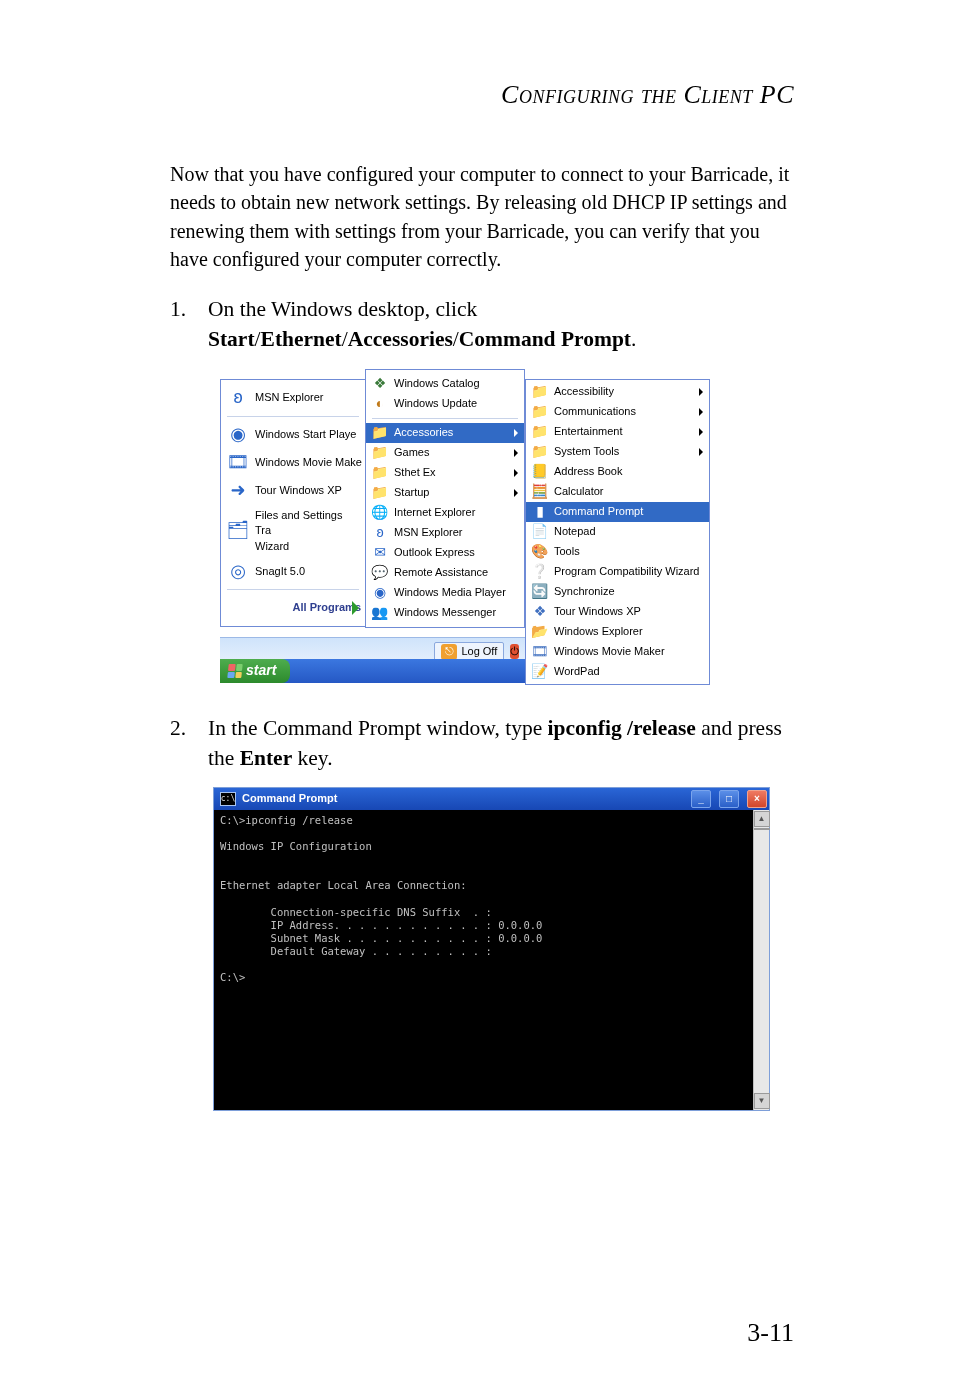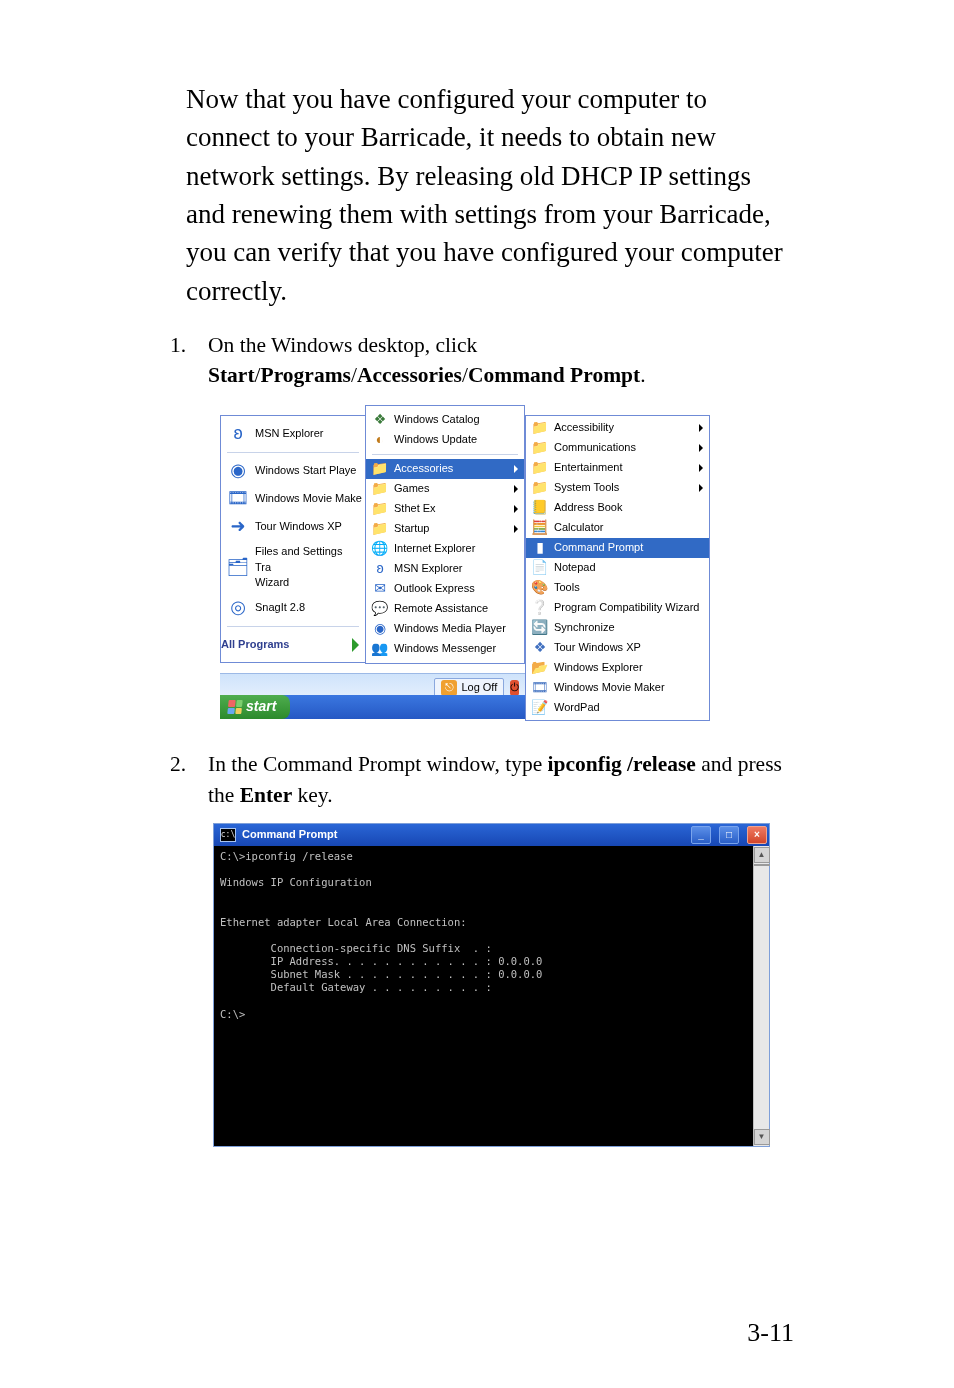--- a/index.html
+++ b/index.html
@@ -34,23 +34,23 @@
     margin-bottom: 50px;
   }
   .section-title {
     font-family: Georgia, serif;
     font-weight: bold;
     font-size: 23px;
     margin: 0 0 10px 0;
   }
   .body-text {
     font-family: Georgia, serif;
-    font-size: 27px;
+    font-size: 20px;
     line-height: 1.42;
-    margin: 0 0 20px 16px;
+    margin: 0 0 20px 0;
   }
   ol.steps {
     list-style: none;
     padding: 0;
     margin: 0;
     counter-reset: step;
   }
   ol.steps > li {
     position: relative;
     padding-left: 38px;
@@ -107,21 +107,21 @@
     justify-content: center;
     font-size: 18px;
     color: #2a66c8;
   }
   .sm-sep {
     height: 1px;
     background: #c8d3e9;
     margin: 4px 6px;
   }
   .sm-allprog {
-    text-align: left;
+    text-align: right;
     font-weight: bold;
     color: #2f3f8f;
     padding: 6px 4px 6px 0;
     position: relative;
   }
   .sm-allprog::after {
     content: "";
     position: absolute;
     right: 6px;
     top: 50%;
@@ -336,27 +336,28 @@
     bottom: 40px;
     font-family: Georgia, serif;
     font-size: 26px;
   }
 </style>
 </head>
 <body>
 
 <div class="page">
 
+  <div class="running-head">Configuring the Client PC</div>
 
 
   <p class="body-text">Now that you have configured your computer to connect to your Barricade, it needs to obtain new network settings. By releasing old DHCP IP settings and renewing them with settings from your Barricade, you can verify that you have configured your computer correctly.</p>
 
   <ol class="steps">
     <li>
-      <span>On the Windows desktop, click </span><span class="bold">Start</span><span>/</span><span class="bold">Programs</span><span>/</span><span class="bold">Accessories</span><span>/</span><span class="bold">Command Prompt</span><span>.</span>
+      <span>On the Windows desktop, click </span><span class="bold">Start</span><span>/</span><span class="bold">Ethernet</span><span>/</span><span class="bold">Accessories</span><span>/</span><span class="bold">Command Prompt</span><span>.</span>
 
       
       <div class="figure">
         <div class="startmenu-wrap" style="height:320px; margin-left:12px;">
 
           <div class="sm-left">
             <div class="sm-item">
                 <span class="ico">ʚ</span>
                 <span>MSN Explorer</span>
               </div>
@@ -373,21 +374,21 @@
                 <span class="ico">➜</span>
                 <span>Tour Windows XP</span>
               </div>
             <div class="sm-item">
                 <span class="ico">🗂</span>
                 <span style="white-space:pre-line">Files and Settings Tra
 Wizard</span>
               </div>
             <div class="sm-item">
                 <span class="ico">◎</span>
-                <span>SnagIt 2.8</span>
+                <span>SnagIt 5.0</span>
               </div>
             <div class="sm-sep"></div>
             <div class="sm-allprog">All Programs</div>
           </div>
 
           <div class="sm-logoff">
             <div class="logoff-btn">
               <span class="ico-sq" style="background:#f0a030">⎋</span>
               <span>Log Off</span>
             </div>

